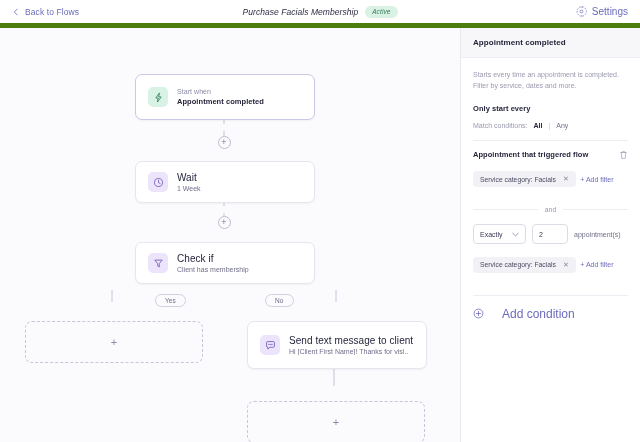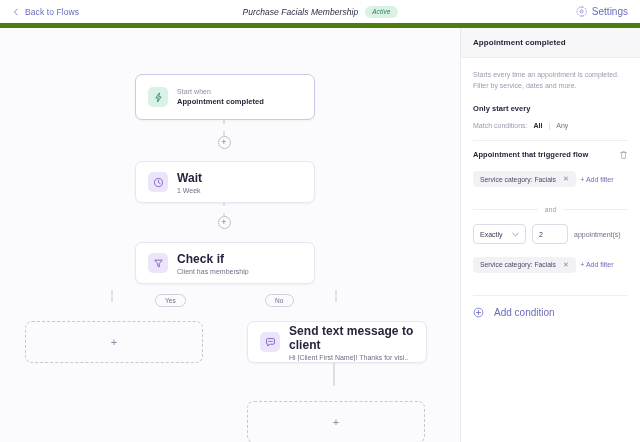--- a/index.html
+++ b/index.html
@@ -76,21 +76,21 @@
     margin-right: 9px;
   }
   .ico-mint { background: #d8f3e6; }
   .ico-lav  { background: #ece4fb; }
   .node-txt { display: flex; flex-direction: column; gap: 2px; min-width: 0; }
   .node-sub { font-size: 7px; color: #8c8ca6; letter-spacing: .05px; }
   .node-main { font-size: 7.5px; color: #25253c; font-weight: bold; letter-spacing: .05px;
                white-space: nowrap; overflow: hidden; text-overflow: ellipsis; }
   .node-line2 { font-size: 7px; color: #6f6f8a; white-space: nowrap;
                 overflow: hidden; text-overflow: ellipsis; max-width: 152px; }
-  .node-title-b { font-size: 12px; color: #25253c; font-weight: bold; letter-spacing: .05px; }
+  .node-title-b { font-size: 10px; color: #25253c; font-weight: normal; letter-spacing: .05px; }
 
   .plus-btn {
     position: absolute; width: 13px; height: 13px; border-radius: 50%;
     background: #fbfbfd; border: 1px solid #bcbcd4;
     display: flex; align-items: center; justify-content: center;
     color: #7a7a9c; font-size: 9px; line-height: 1; cursor: pointer;
   }
   .branch-label {
     position: absolute; font-size: 6.5px; color: #6f6f8a;
     background: #fbfbfd; border: 1px solid #cfcfe0;
@@ -146,21 +146,21 @@
     border: 1px solid #dcdce6; border-radius: 4px;
     font-size: 7px; color: #3a3a55; background: #fff; cursor: pointer;
   }
   .num-input {
     width: 36px; height: 20px; padding: 0 6px;
     border: 1px solid #dcdce6; border-radius: 4px;
     font-size: 7px; color: #3a3a55; background: #fff;
     font-family: "Liberation Sans", sans-serif;
   }
   .unit { font-size: 7px; color: #6f6f8a; }
-  .add-cond { display: flex; align-items: center; gap: 10px; font-size: 10px;
+  .add-cond { display: flex; align-items: center; gap: 18px; font-size: 12px;
               color: #6b6bbd; cursor: pointer; margin-top: 11px; }
   .circ-plus { width: 11px; height: 11px; }
 </style>
 </head>
 <body>
 
 <div class="app">
 
   <div class="header">
     <div class="back-link">
@@ -243,21 +243,21 @@
           <span class="node-title-b">Check if</span>
           <span class="node-line2">Client has membership</span>
         </div>
       </div>
 
       <div class="branch-label" style="left:155px; top:266px;">Yes</div>
       <div class="branch-label" style="left:265px; top:266px;">No</div>
 
       <div class="placeholder" style="left:25px; top:293px; width:178px; height:42px;">+</div>
 
-      <div class="node" style="left:247px; top:293px; width:180px; height:42px;">
+      <div class="node" style="left:247px; top:293px; width:180px; height:48px;">
         <div class="node-ico ico-lav">
           <svg width="11" height="11" viewBox="0 0 14 14">
             <path d="M2 3.3 a1.3 1.3 0 0 1 1.3-1.3 h7.4 a1.3 1.3 0 0 1 1.3 1.3 v4.6 a1.3 1.3 0 0 1-1.3 1.3 H6.2 L3.6 11.6 V9.2 H3.3 A1.3 1.3 0 0 1 2 7.9 Z" fill="none" stroke="#6a4fb0" stroke-width="1" stroke-linejoin="round"></path>
             <path d="M4.6 5.6 h4.8" stroke="#6a4fb0" stroke-width="0.9" stroke-linecap="round"></path>
           </svg>
         </div>
         <div class="node-txt">
           <span class="node-title-b">Send text message to client</span>
           <span class="node-line2">Hi [Client First Name]! Thanks for visi..</span>
         </div>

